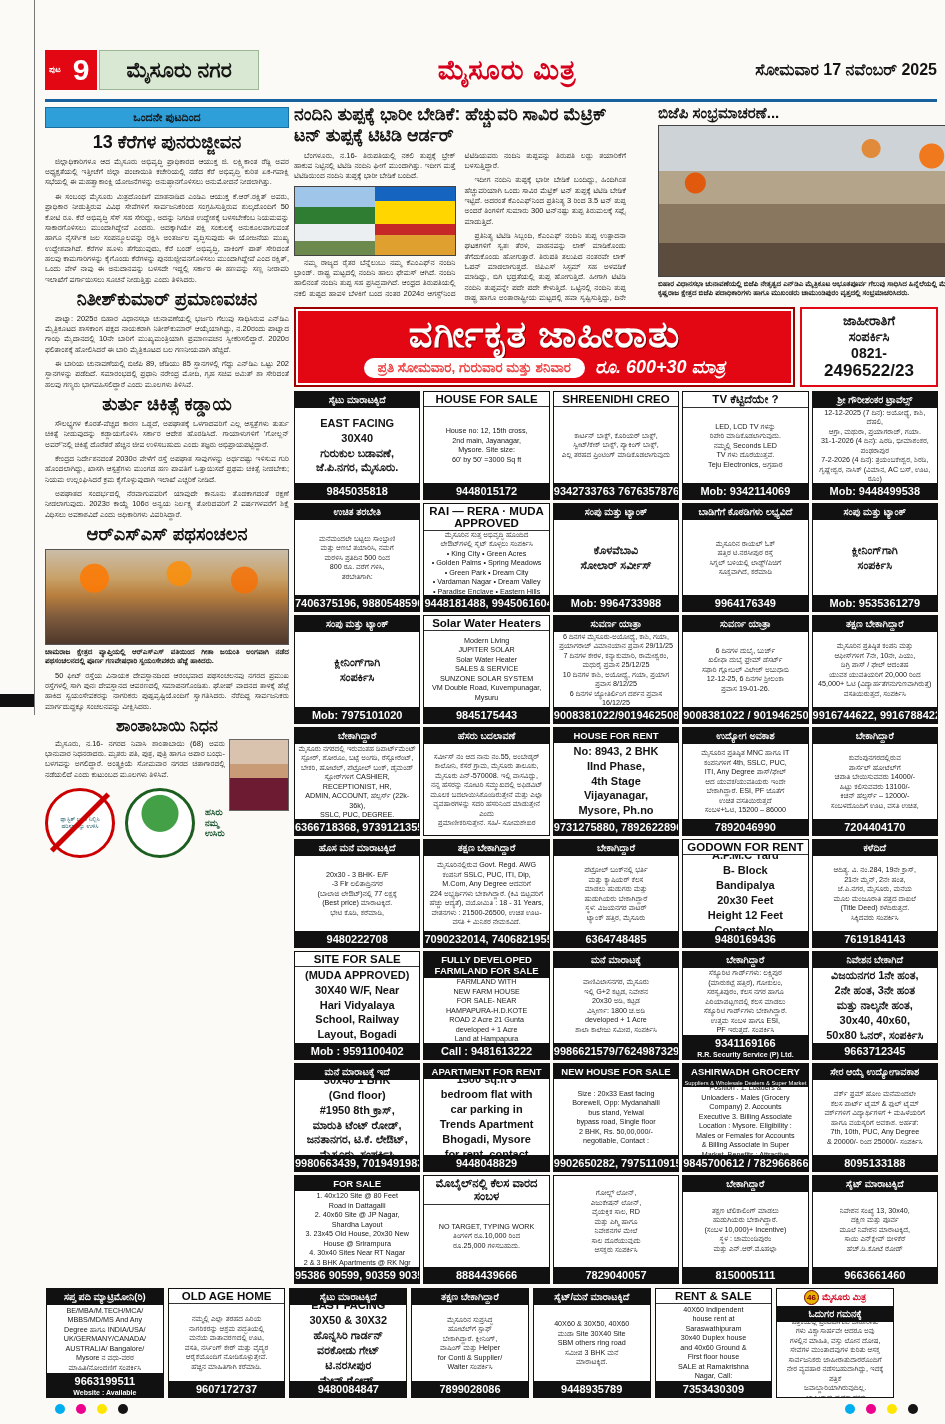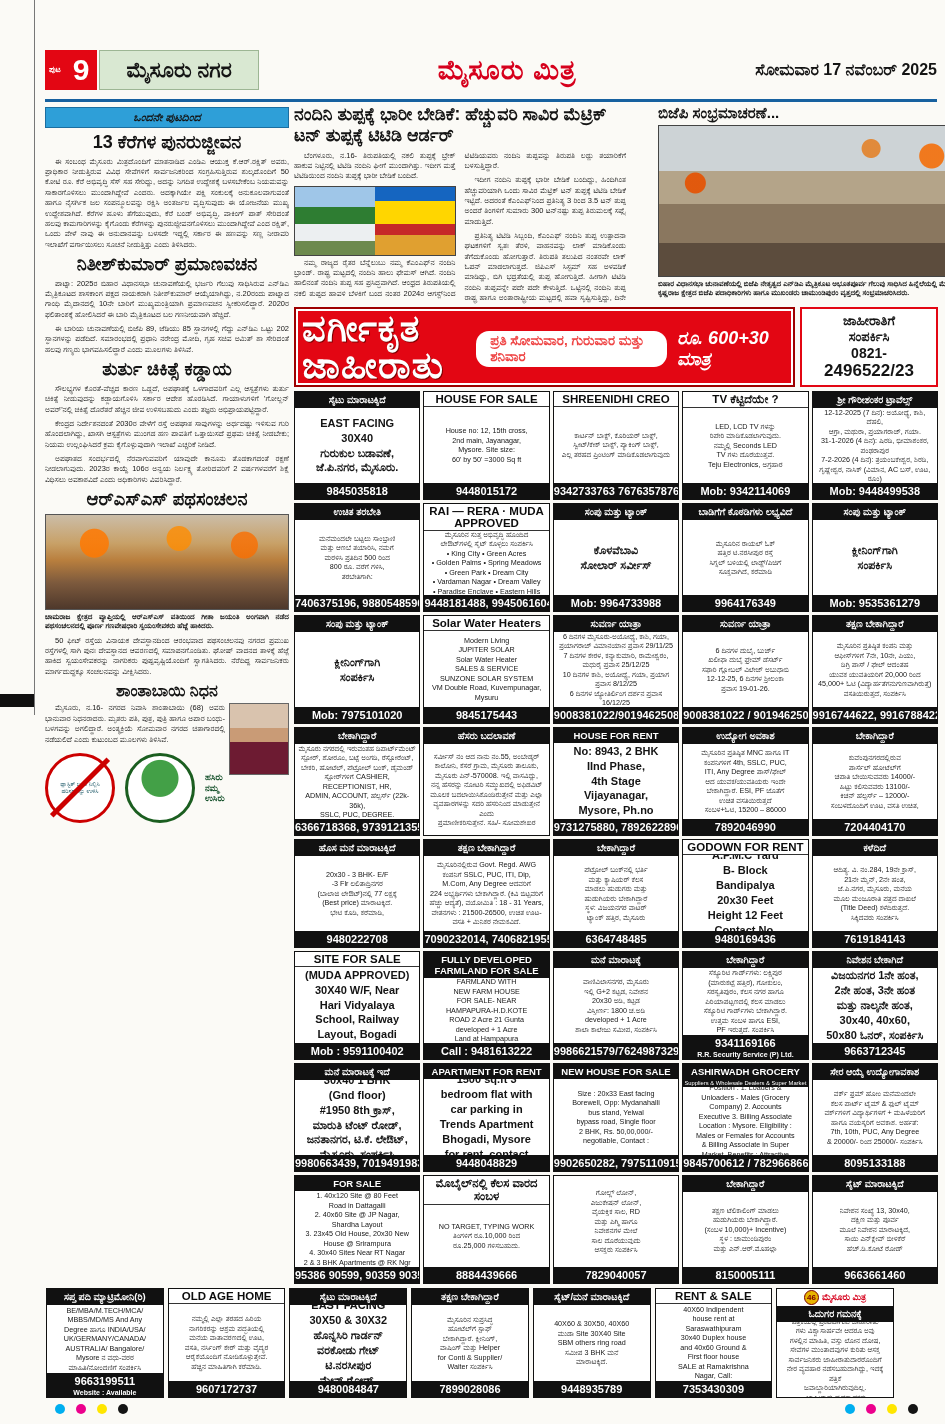--- a/index.html
+++ b/index.html
@@ -16,21 +16,21 @@
   .section-box{background:#d9e8d2;border:1px solid #9db694;height:40px;box-sizing:border-box;
                display:flex;align-items:center;justify-content:center;padding:0 26px;margin-left:2px;
                font-size:21px;font-weight:900;}
   .masthead{flex:1;text-align:center;color:#d6001c;font-weight:900;font-size:27px;letter-spacing:1px;}
   .hdr-date{font-size:16px;font-weight:900;white-space:nowrap;}
   .head-rule{position:absolute;left:45px;top:99px;width:892px;height:3px;background:#17619f;}
 
   
   .leftcol{position:absolute;left:45px;top:107px;width:244px;height:1176px;overflow:hidden;}
   .cont-tag{background:#2e9fd8;border:1px solid #1b6ea0;text-align:center;font-weight:bold;
-            font-size:11px;padding:3px 0;margin-bottom:4px;font-style:italic;}
+            font-size:11px;padding:3px 0;margin-bottom:4px;}
   .art-head{font-size:18px;font-weight:900;text-align:center;margin:5px 0 4px 0;line-height:1.1;}
   .art-head.small{font-size:16px;}
   .art-p{font-size:7.5px;line-height:1.38;text-align:justify;margin:0 0 4px 0;text-indent:10px;}
   .caption{font-size:7.2px;font-weight:bold;line-height:1.3;text-align:justify;margin:2px 0 5px 0;}
   .photo{width:100%;height:96px;border:1px solid #555;box-sizing:border-box;margin:2px 0;}
   .rss-photo{background:
      radial-gradient(circle at 20% 30%, rgba(255,120,0,.85) 0 14px, transparent 15px),
      radial-gradient(circle at 55% 25%, rgba(255,140,0,.8) 0 12px, transparent 13px),
      radial-gradient(circle at 82% 32%, rgba(250,110,0,.8) 0 13px, transparent 14px),
      linear-gradient(180deg,#cbbda8 0%,#c8a168 30%,#b97f3e 48%,#7d5a3d 72%,#4e382b 100%);}
@@ -58,21 +58,21 @@
   .bjp-photo{width:100%;height:152px;border:1px solid #444;box-sizing:border-box;
      background:
       radial-gradient(circle at 12% 38%, rgba(230,81,0,.9) 0 10px, transparent 11px),
       radial-gradient(circle at 90% 20%, rgba(244,111,10,.9) 0 12px, transparent 13px),
       radial-gradient(circle at 70% 15%, rgba(230,120,20,.8) 0 9px, transparent 10px),
       linear-gradient(180deg,#cdd3d6 0 30%,#b4a489 30% 52%,#8a775f 52% 78%,#5c4c3d 78% 100%);}
 
   
   .banner{position:absolute;left:294px;top:307px;width:644px;height:80px;display:flex;gap:5px;}
   .banner-red{flex:1;background:#e30613;border:2px solid #9e0000;box-shadow:inset 0 0 0 2px #fff;
-     color:#fff;display:flex;flex-direction:row;align-items:center;justify-content:center;padding:2px 6px;box-sizing:border-box;}
+     color:#fff;display:flex;flex-direction:column;align-items:center;justify-content:center;padding:2px 6px;box-sizing:border-box;}
   .banner-title{font-size:37px;font-weight:900;line-height:1;letter-spacing:1px;text-shadow:1px 1px 0 #7a0000;}
   .banner-sub{display:flex;align-items:center;gap:10px;margin-top:4px;width:100%;justify-content:center;}
   .sched-pill{background:#fff;color:#ef4444;font-weight:900;font-size:13.5px;border-radius:13px;padding:2px 14px;}
   .price{font-size:18px;font-weight:900;font-style:italic;}
   .banner-contact{width:138px;background:#fff;border:2.5px solid #e30613;box-sizing:border-box;
      display:flex;flex-direction:column;align-items:center;justify-content:center;font-weight:900;}
   .bc1{font-size:13px;} .bc2{font-size:13px;} .bc3{font-size:14px;} .bc4{font-size:17px;}
 
   
   .grid{position:absolute;left:294px;top:391px;width:644px;height:893px;display:grid;
@@ -113,20 +113,21 @@
     <div class="masthead">ಮೈಸೂರು ಮಿತ್ರ</div>
     <div class="hdr-date">ಸೋಮವಾರ 17 ನವೆಂಬರ್ 2025</div>
   </div>
   <div class="head-rule"></div>
 
   <div class="leftcol">
     <div class="cont-tag">ಒಂದನೇ ಪುಟದಿಂದ</div>
     <div>
         <article>
           <h2 class="art-head">13 ಕೆರೆಗಳ ಪುನರುಜ್ಜೀವನ</h2>
+          <p class="art-p">ಜಿಲ್ಲಾಧಿಕಾರಿಗಳೂ ಆದ ಮೈಸೂರು ಅಭಿವೃದ್ಧಿ ಪ್ರಾಧಿಕಾರದ ಆಯುಕ್ತ ಜಿ. ಲಕ್ಷ್ಮಿಕಾಂತ ರೆಡ್ಡಿ ಅವರ ಅಧ್ಯಕ್ಷತೆಯಲ್ಲಿ ಇತ್ತೀಚೆಗೆ ಜಿಲ್ಲಾ ಪಂಚಾಯಿತಿ ಕಚೇರಿಯಲ್ಲಿ ನಡೆದ ಕೆರೆ ಅಭಿವೃದ್ಧಿ ಕುರಿತ ಏಕ-ಗವಾಕ್ಷಿ ಸಭೆಯಲ್ಲಿ ಈ ಮಹತ್ವಾಕಾಂಕ್ಷಿ ಯೋಜನೆಗಳನ್ನು ಅನುಷ್ಠಾನಗೊಳಿಸಲು ಅನುಮೋದನೆ ನೀಡಲಾಗಿತ್ತು.</p>
           <p class="art-p">ಈ ಸಂಬಂಧ ಮೈಸೂರು ಮಿತ್ರದೊಂದಿಗೆ ಮಾತನಾಡಿದ ಎಂಡಿಎ ಆಯುಕ್ತ ಕೆ.ಆರ್.ರಕ್ಷಿತ್ ಅವರು, ಪ್ರಾಧಿಕಾರ ನೀಡುತ್ತಿರುವ ವಿವಿಧ ಸೇವೆಗಳಿಗೆ ಸಾರ್ವಜನಿಕರಿಂದ ಸಂಗ್ರಹಿಸುತ್ತಿರುವ ಶುಲ್ಕದೊಂದಿಗೆ 50 ಕೋಟಿ ರೂ. ಕೆರೆ ಅಭಿವೃದ್ಧಿ ಸೆಸ್ ಸಹ ಸೇರಿದ್ದು, ಅದನ್ನು ನಿಗದಿತ ಉದ್ದೇಶಕ್ಕೆ ಬಳಸಬೇಕೆಂಬ ನಿಯಮವನ್ನು ಸಾಕಾರಗೊಳಿಸಲು ಮುಂದಾಗಿದ್ದೇವೆ ಎಂದರು. ಅದಕ್ಕಾಗಿಯೇ ಪಕ್ಷಿ ಸಂಕುಲಕ್ಕೆ ಅನುಕೂಲವಾಗುವಂತೆ ಹಾಗೂ ನೈಸರ್ಗಿಕ ಜಲ ಸಂಪನ್ಮೂಲವನ್ನು ರಕ್ಷಿಸಿ ಅಂತರ್ಜಲ ವೃದ್ಧಿಸುವುದು ಈ ಯೋಜನೆಯ ಮುಖ್ಯ ಉದ್ದೇಶವಾಗಿದೆ. ಕೆರೆಗಳ ಹೂಳು ತೆಗೆಯುವುದು, ಕೆರೆ ಬಂಡ್ ಅಭಿವೃದ್ಧಿ, ವಾಕಿಂಗ್ ಪಾತ್ ಸೇರಿದಂತೆ ಹಲವು ಕಾಮಗಾರಿಗಳನ್ನು ಕೈಗೊಂಡು ಕೆರೆಗಳನ್ನು ಪುನರುಜ್ಜೀವನಗೊಳಿಸಲು ಮುಂದಾಗಿದ್ದೇವೆ ಎಂದ ರಕ್ಷಿತ್, ಒಂದು ವೇಳೆ ನಾವು ಈ ಅನುದಾನವನ್ನು ಬಳಸದೇ ಇದ್ದಲ್ಲಿ ಸರ್ಕಾರ ಈ ಹಣವನ್ನು ಸಣ್ಣ ನೀರಾವರಿ ಇಲಾಖೆಗೆ ವರ್ಗಾಯಿಸಲು ಸೂಚನೆ ನೀಡುತ್ತಿತ್ತು ಎಂದು ತಿಳಿಸಿದರು.</p>
         </article>
         <article>
           <h2 class="art-head">ನಿತೀಶ್‌ಕುಮಾರ್ ಪ್ರಮಾಣವಚನ</h2>
           <p class="art-p">ಪಾಟ್ನಾ: 2025ರ ಬಿಹಾರ ವಿಧಾನಸಭಾ ಚುನಾವಣೆಯಲ್ಲಿ ಭರ್ಜರಿ ಗೆಲುವು ಸಾಧಿಸಿರುವ ಎನ್‌ಡಿಎ ಮೈತ್ರಿಕೂಟದ ಶಾಸಕಾಂಗ ಪಕ್ಷದ ನಾಯಕರಾಗಿ ನಿತೀಶ್‌ಕುಮಾರ್ ಆಯ್ಕೆಯಾಗಿದ್ದು, ನ.20ರಂದು ಪಾಟ್ನಾದ ಗಾಂಧಿ ಮೈದಾನದಲ್ಲಿ 10ನೇ ಬಾರಿಗೆ ಮುಖ್ಯಮಂತ್ರಿಯಾಗಿ ಪ್ರಮಾಣವಚನ ಸ್ವೀಕರಿಸಲಿದ್ದಾರೆ. 2020ರ ಫಲಿತಾಂಶಕ್ಕೆ ಹೋಲಿಸಿದರೆ ಈ ಬಾರಿ ಮೈತ್ರಿಕೂಟದ ಬಲ ಗಣನೀಯವಾಗಿ ಹೆಚ್ಚಿದೆ.</p>
           <p class="art-p">ಈ ಬಾರಿಯ ಚುನಾವಣೆಯಲ್ಲಿ ಬಿಜೆಪಿ 89, ಜೆಡಿಯು 85 ಸ್ಥಾನಗಳಲ್ಲಿ ಗೆದ್ದು ಎನ್‌ಡಿಎ ಒಟ್ಟು 202 ಸ್ಥಾನಗಳನ್ನು ಪಡೆದಿದೆ. ಸಮಾರಂಭದಲ್ಲಿ ಪ್ರಧಾನಿ ನರೇಂದ್ರ ಮೋದಿ, ಗೃಹ ಸಚಿವ ಅಮಿತ್ ಶಾ ಸೇರಿದಂತೆ ಹಲವು ಗಣ್ಯರು ಭಾಗವಹಿಸಲಿದ್ದಾರೆ ಎಂದು ಮೂಲಗಳು ತಿಳಿಸಿವೆ.</p>
         </article>
         <article>
           <h2 class="art-head">ತುರ್ತು ಚಿಕಿತ್ಸೆ ಕಡ್ಡಾಯ</h2>
           <p class="art-p">ಸೌಲಭ್ಯಗಳ ಕೊರತೆ-ವೆಚ್ಚದ ಕಾರಣ ಒಡ್ಡದೆ, ಅಪಘಾತಕ್ಕೆ ಒಳಗಾದವರಿಗೆ ಎಲ್ಲ ಆಸ್ಪತ್ರೆಗಳು ತುರ್ತು ಚಿಕಿತ್ಸೆ ನೀಡುವುದನ್ನು ಕಡ್ಡಾಯಗೊಳಿಸಿ ಸರ್ಕಾರ ಆದೇಶ ಹೊರಡಿಸಿದೆ. ಗಾಯಾಳುಗಳಿಗೆ 'ಗೋಲ್ಡನ್ ಅವರ್'ನಲ್ಲಿ ಚಿಕಿತ್ಸೆ ದೊರೆತರೆ ಹೆಚ್ಚಿನ ಜೀವ ಉಳಿಸಬಹುದು ಎಂದು ತಜ್ಞರು ಅಭಿಪ್ರಾಯಪಟ್ಟಿದ್ದಾರೆ.</p>

